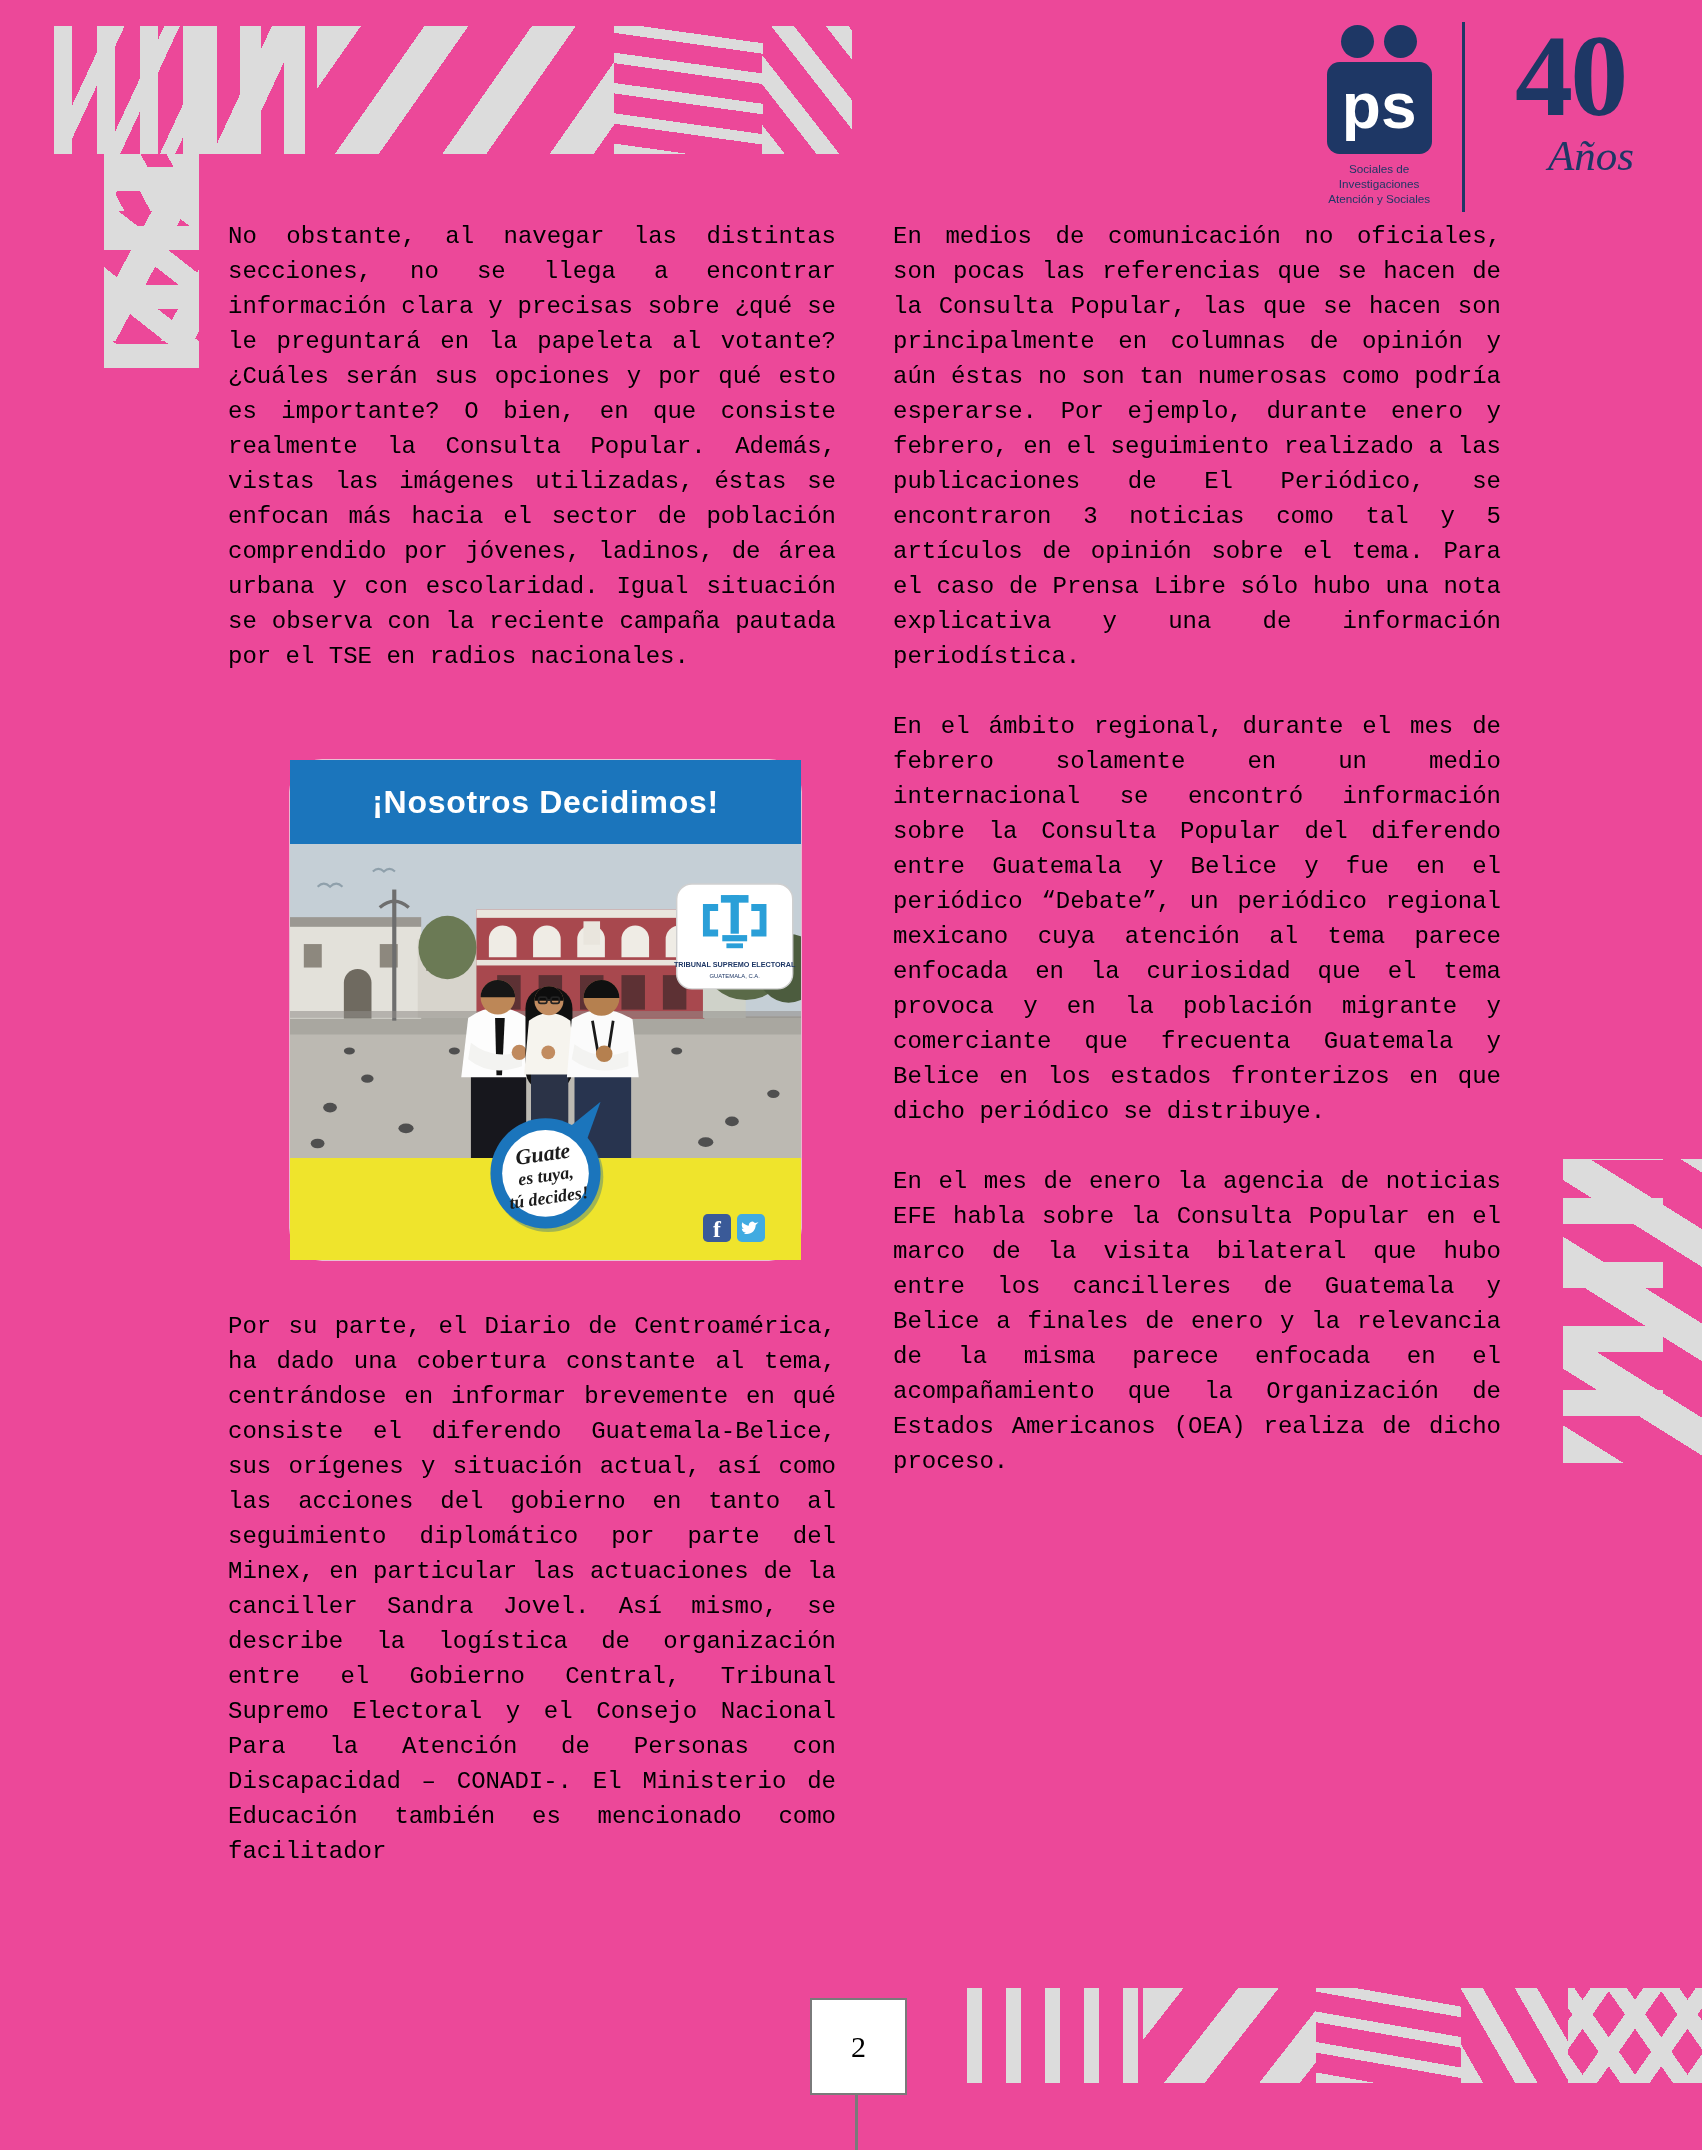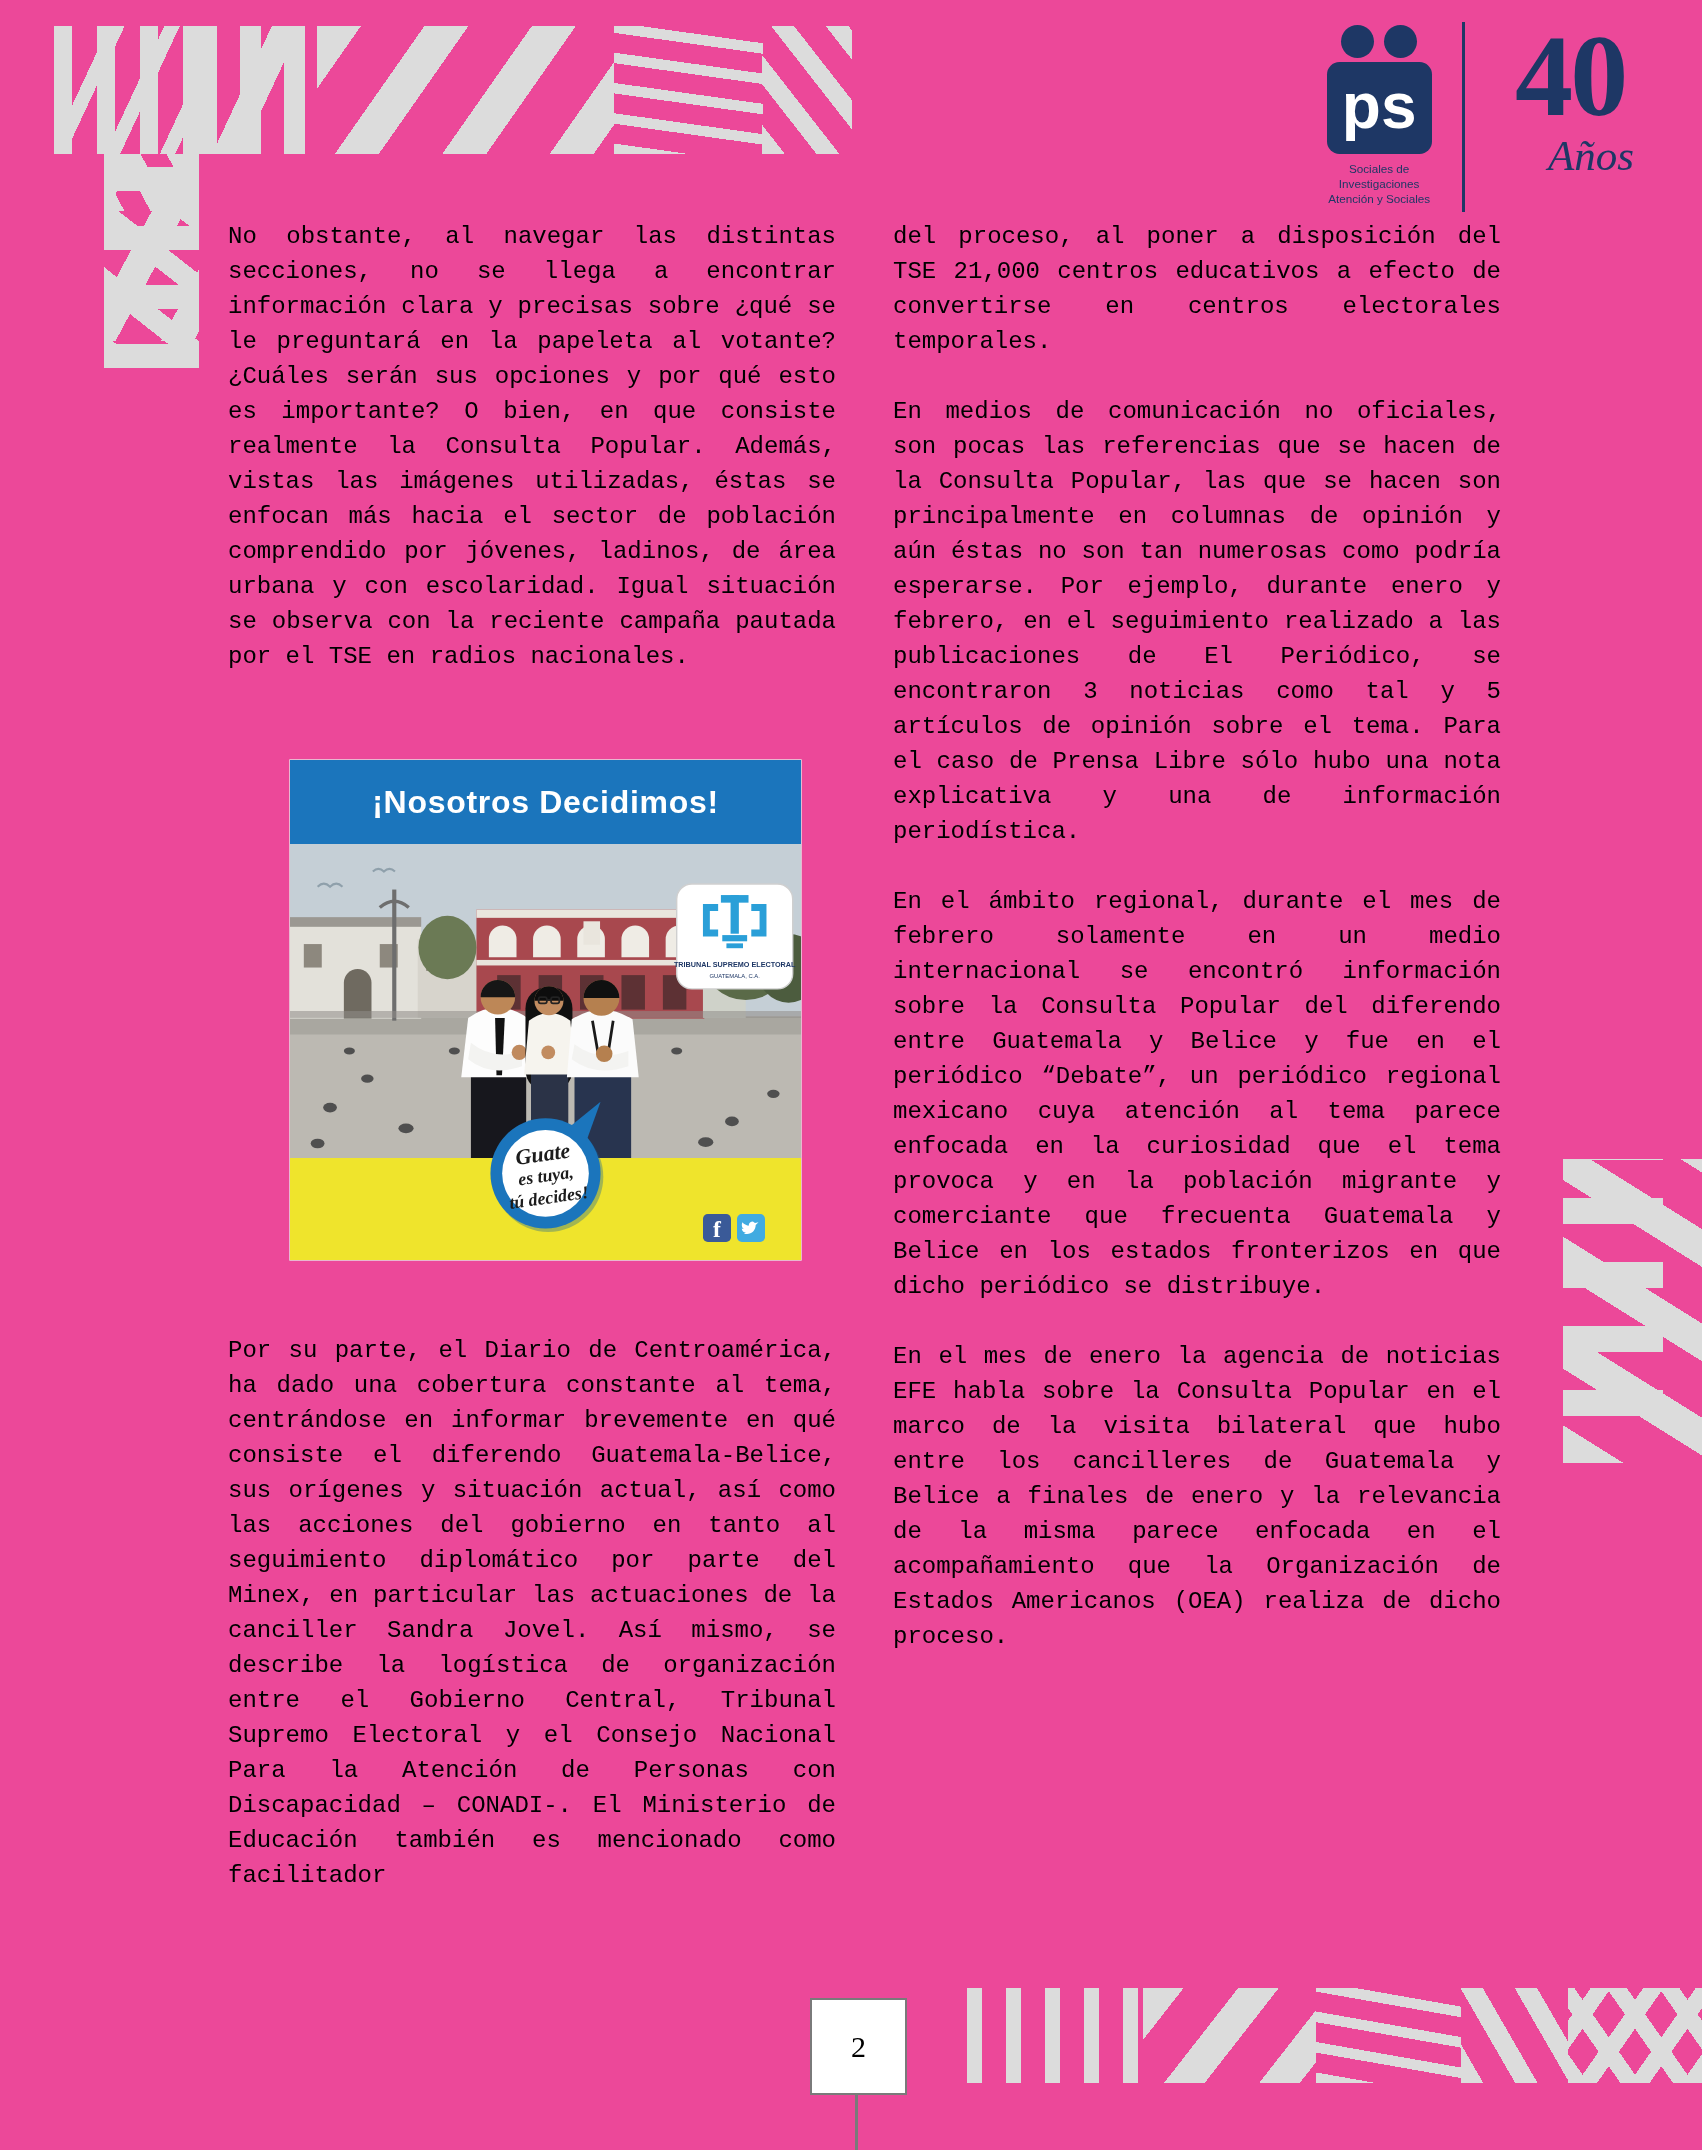--- a/index.html
+++ b/index.html
@@ -60,21 +60,21 @@
   .logo-40 .num{font-family:"Liberation Serif",serif;font-weight:bold;font-size:116px;line-height:0.95;color:#1e3765;letter-spacing:-2.8px;}
   .logo-40 .word{font-family:"Liberation Serif",serif;font-style:italic;font-size:43px;color:#1e3765;margin-top:0px;padding-left:33px;}
 
   
   .col{position:absolute;width:608px;font-size:24px;line-height:35px;text-align:justify;}
   .col p{margin:12px 0 35px 0;font-family:Liberation Mono, monospace;}
   #col-left{left:228px;top:207px;}
   #col-right{left:893px;top:207px;}
 
   
-  .poster{position:relative;width:511px;margin:86px 0 73px 62px;box-shadow:0 0 0 0.7px #e8e8e8;}
+  .poster{position:relative;width:511px;margin:86px 0 49px 62px;box-shadow:0 0 0 0.7px #e8e8e8;border-radius:32px;}
   .poster-header{height:84px;background:#1b75bc;display:flex;align-items:center;justify-content:center;}
   .poster-headline{color:#fff;font-family:"Liberation Sans",sans-serif;font-weight:bold;font-size:32px;letter-spacing:0.7px;}
   .poster-photo{display:block;width:511px;height:314px;}
   .poster-footer{position:relative;height:102px;background:#efe42c;}
   .badge{position:absolute;left:197px;top:-66px;width:117px;height:169px;}
   .social{position:absolute;right:36px;bottom:18px;display:flex;gap:6.2px;}
   .social .fb{width:28px;height:28px;background:#3a5a98;border-radius:4.8px;display:flex;align-items:center;justify-content:center;
     color:#fff;font-family:"Liberation Serif",serif;font-weight:bold;font-size:23.5px;line-height:1;padding-top:2.8px;box-sizing:border-box;}
   .social .tw{width:28px;height:28px;background:#41abe1;border-radius:4.8px;display:flex;align-items:center;justify-content:center;}
 
@@ -266,21 +266,20 @@
             </svg>
           </div>
         </div>
       </div>
     </div>
 
     <p>Por su parte, el Diario de Centroamérica, ha dado una cobertura constante al tema, centrándose en informar brevemente en qué consiste el diferendo Guatemala-Belice, sus orígenes y situación actual, así como las acciones del gobierno en tanto al seguimiento diplomático por parte del Minex, en particular las actuaciones de la canciller Sandra Jovel.  Así mismo, se describe la logística de organización  entre el Gobierno Central, Tribunal Supremo Electoral y el Consejo Nacional Para la Atención de Personas con Discapacidad – CONADI-. El Ministerio de Educación también es mencionado como facilitador</p>
   </div>
 
   <div class="col" id="col-right">
-    <p>del proceso, al poner a disposición del TSE 21,000 centros educativos a efecto de convertirse en centros electorales temporales.</p>
     <p>En medios de comunicación no oficiales, son pocas las referencias que se hacen de la Consulta Popular, las que se hacen son principalmente en columnas de opinión y aún éstas no son tan numerosas como podría esperarse. Por ejemplo, durante enero y febrero, en  el seguimiento realizado a las publicaciones de El Periódico, se encontraron 3 noticias como tal y 5 artículos de opinión sobre el tema. Para el caso de Prensa Libre sólo hubo una nota explicativa y una de información periodística.</p>
     <p>En el ámbito regional, durante el mes de febrero solamente en un medio internacional se encontró información sobre la Consulta Popular del diferendo entre Guatemala y Belice y fue en el periódico “Debate”, un periódico regional mexicano cuya atención al tema parece enfocada en la curiosidad que el tema provoca y en la población migrante y comerciante que frecuenta Guatemala y Belice en los estados fronterizos en que dicho periódico se distribuye.</p>
     <p>En el mes de enero la agencia de noticias EFE habla sobre la Consulta Popular en el marco de la visita bilateral que hubo entre los cancilleres de Guatemala y Belice a finales de enero y la relevancia de la misma parece enfocada en el acompañamiento que la Organización de Estados Americanos (OEA) realiza de dicho proceso.</p>
   </div>
 
   <div class="pagenum-box">
     <span>2</span>
   </div>
   <div class="pagenum-line"></div>
 

